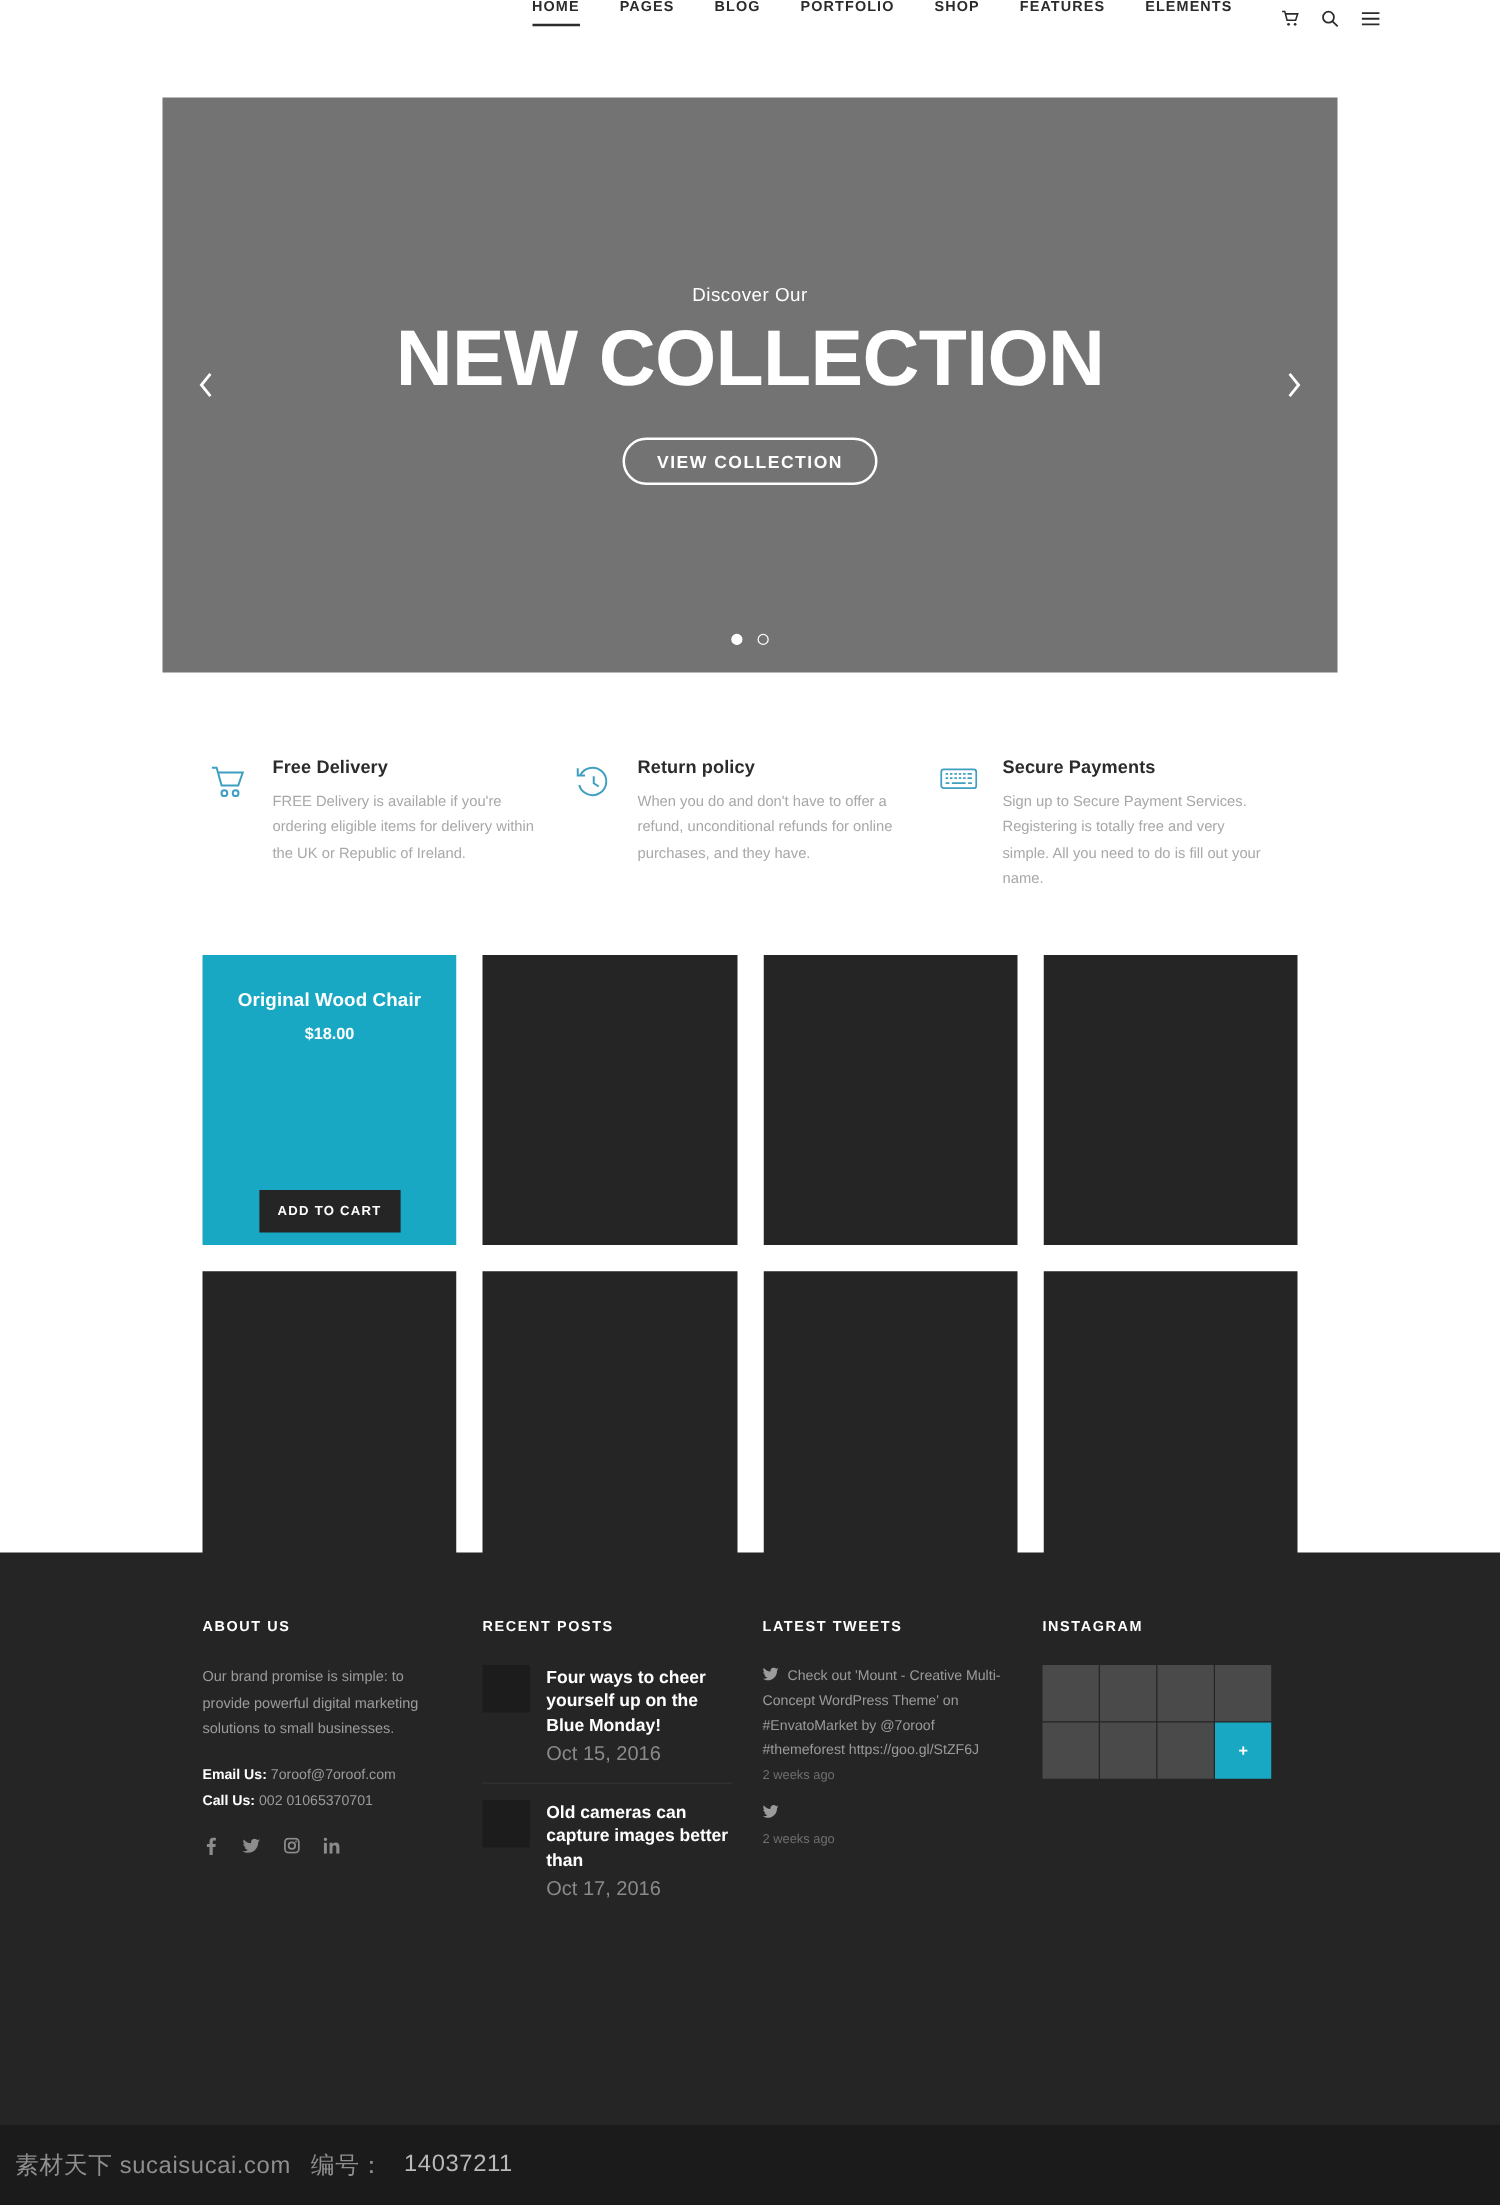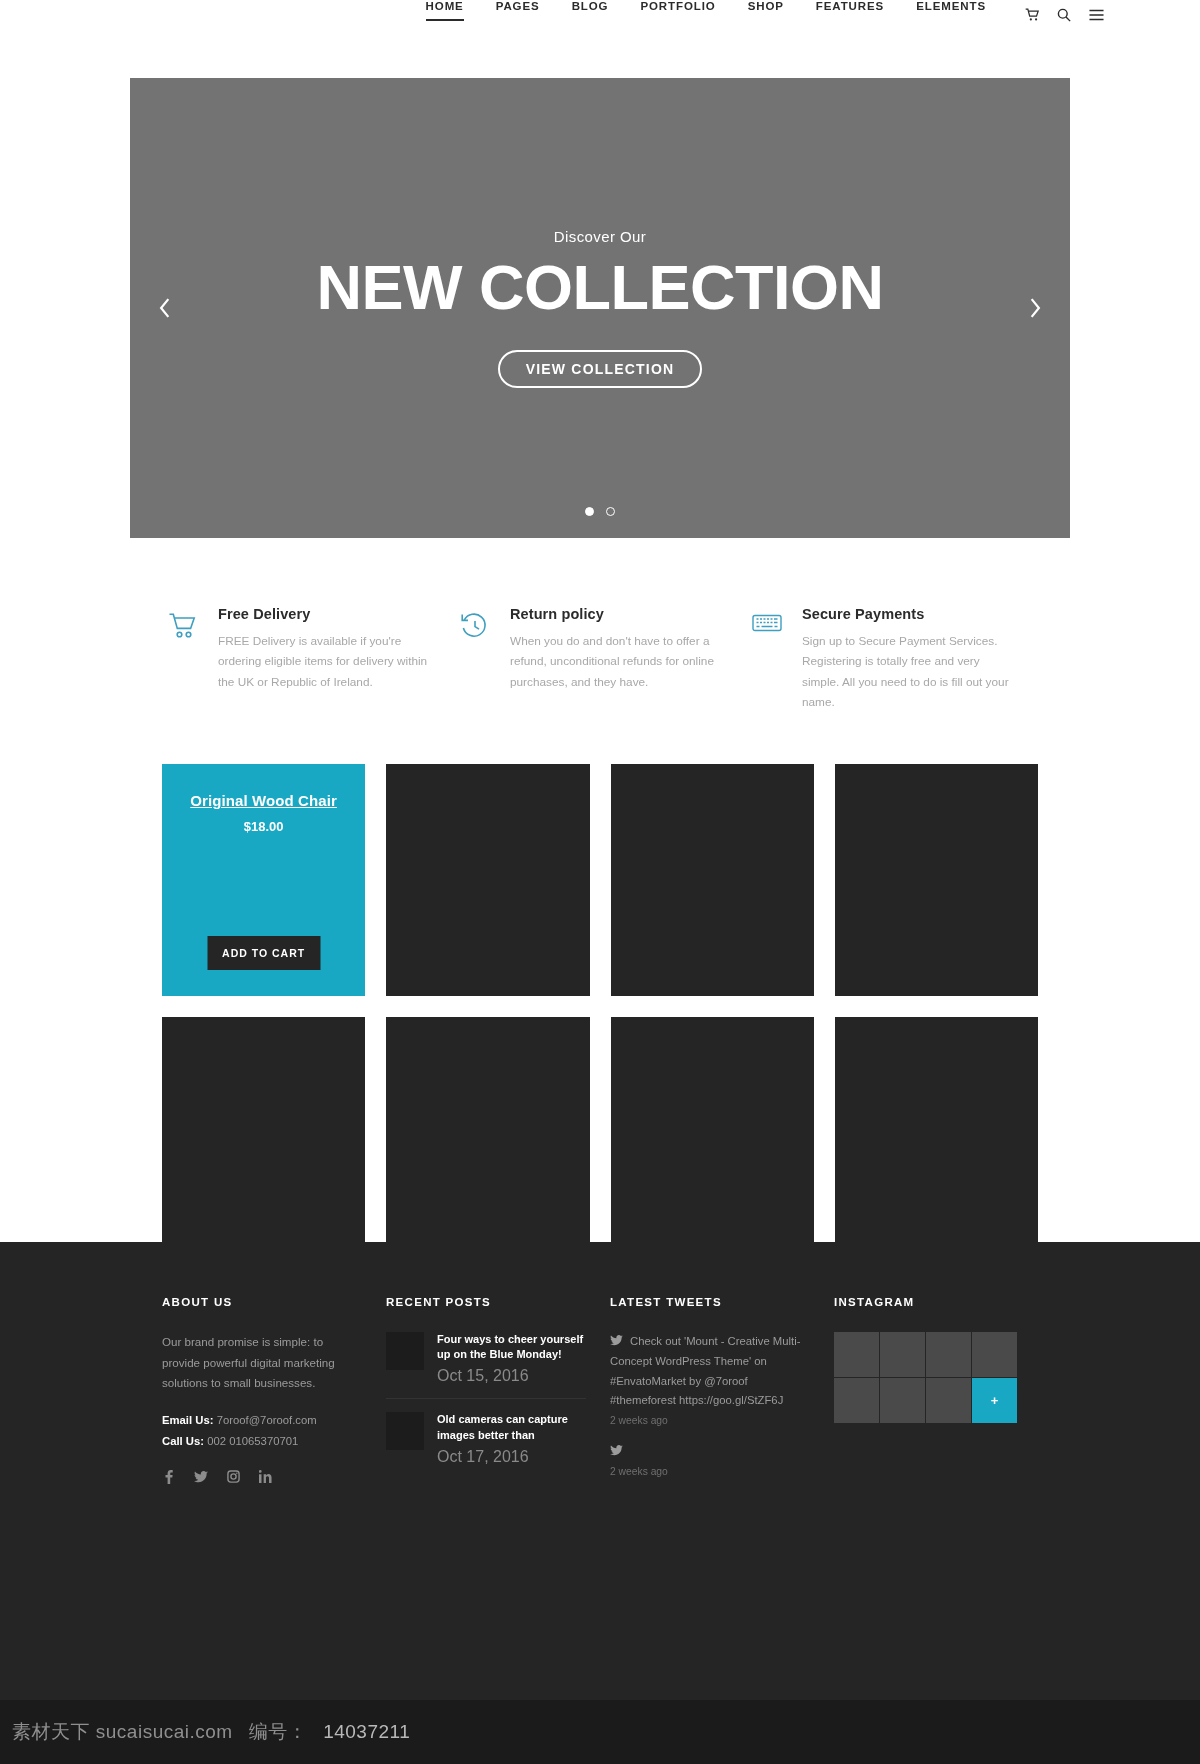--- a/index.html
+++ b/index.html
@@ -185,34 +185,33 @@
     flex-direction: column;
     align-items: center;
   }
   .product-name {
     margin-top: 28px;
     color: #ffffff;
     font-size: 15px;
     font-weight: bold;
     letter-spacing: 0.1px;
     text-align: center;
-    text-decoration: underline;
   }
   .product-price {
     margin-top: 10px;
     color: #ffffff;
     font-size: 13px;
     font-weight: bold;
     text-align: center;
   }
   .product-cart-btn {
     position: absolute;
     left: 50%;
     transform: translateX(-50%);
-    bottom: 26px;
+    bottom: 10px;
     width: 113px;
     height: 34px;
     background: #252525;
     color: #ffffff;
     border: 0;
     font-size: 10.5px;
     font-weight: bold;
     letter-spacing: 1px;
     text-transform: uppercase;
     cursor: pointer;
@@ -266,21 +265,21 @@
     border-bottom: 1px solid #333333;
   }
   .post:last-child { border-bottom: 0; }
   .post-thumb {
     flex: 0 0 auto;
     width: 38px; height: 38px;
     background: #1c1c1c;
   }
   .post-title {
     color: #ffffff;
-    font-size: 11px;
+    font-size: 14px;
     font-weight: bold;
     line-height: 1.38;
     margin-bottom: 5px;
     cursor: pointer;
   }
   .post-date { color: #8a8a8a; font-size: 16px; }
 
   .tweet { margin-bottom: 16px; }
   .tweet-body {
     color: #9b9b9b;

